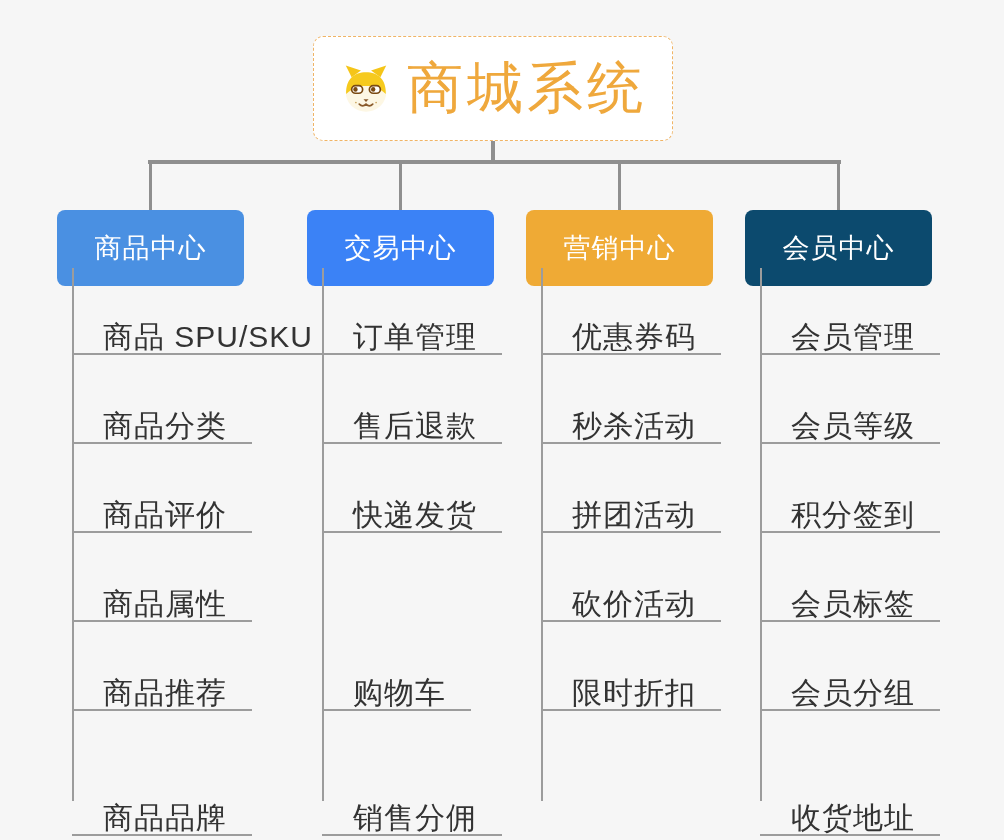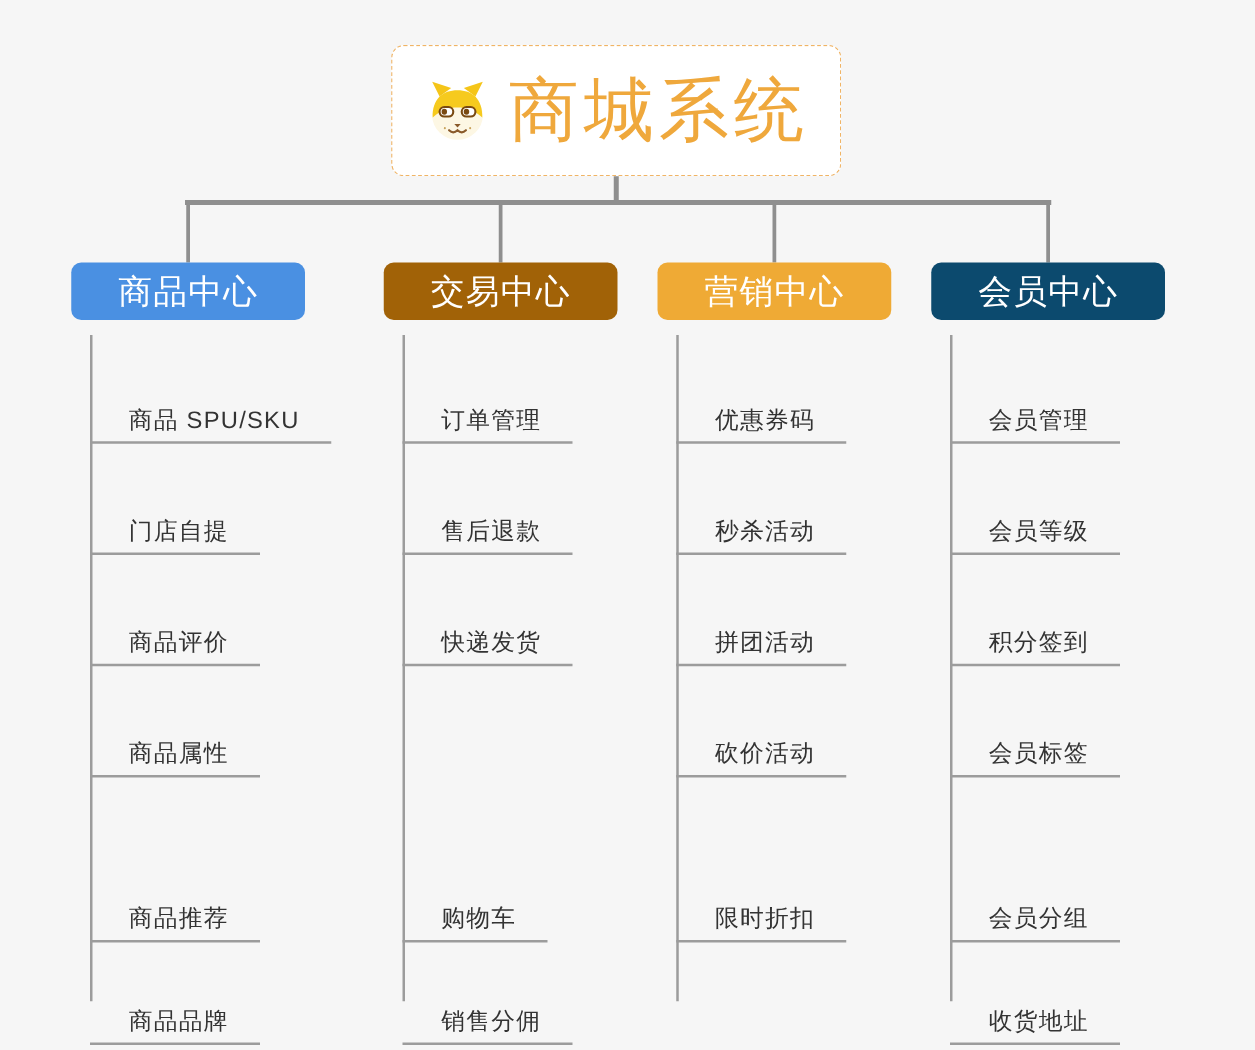--- a/index.html
+++ b/index.html
@@ -30,37 +30,37 @@
   .trunk{left:148px;top:160px;width:693px;height:4px;}
   .drop {top:162px;width:3px;height:48px;}
   .drop.d0{left:149px;} .drop.d1{left:399px;}
   .drop.d2{left:618px;} .drop.d3{left:837px;}
 
   
   .branch{position:absolute;top:0;width:260px;height:840px;}
   .branch.b0{left:57px;} .branch.b1{left:307px;}
   .branch.b2{left:526px;} .branch.b3{left:745px;}
   .hbox{
-    position:absolute;left:0;top:210px;width:187px;height:46px;
+    position:absolute;left:0;top:210px;width:187px;height:76px;
     border-radius:8px;color:#ffffff;font-size:27px;letter-spacing:1px;
     display:flex;align-items:center;justify-content:center;
     box-sizing:border-box;white-space:nowrap;
   }
   .vline{
     position:absolute;left:15px;top:268px;width:2px;height:533px;
     background:#9c9c9c;
   }
   .sub{
     position:absolute;left:15px;
-    font-size:19px;letter-spacing:1px;color:#333333;line-height:24px;
+    font-size:30px;letter-spacing:1px;color:#333333;line-height:24px;
     padding:0 25px 4px 31px;border-bottom:2px solid #9c9c9c;
     white-space:nowrap;display:inline-block;
   }
   .sub.s0{top:325px;} .sub.s1{top:414px;} .sub.s2{top:503px;}
-  .sub.s3{top:592px;} .sub.s4{top:681px;margin-top:43px;} .sub.s5{top:770px;margin-top:36px;}
+  .sub.s3{top:592px;} .sub.s4{top:681px;} .sub.s5{top:770px;margin-top:36px;}
 </style>
 </head>
 <body>
 
 <div id="canvas">
 
   <div class="root">
     <svg class="dog" viewBox="0 0 64 64" aria-hidden="true">
 
       <path d="M15 18 L8 4 L26 10 Z" fill="#f5c518"></path>
@@ -91,29 +91,29 @@
   <div class="line drop d1"></div>
   <div class="line drop d2"></div>
   <div class="line drop d3"></div>
 
   <div class="branch b0">
     <div class="hbox" style="background-color: rgb(74, 144, 226);">
       <span>商品中心</span>
     </div>
     <div class="vline"></div>
     <div class="sub s0">商品 SPU/SKU</div>
-    <div class="sub s1">门店自提</div>
+    <div class="sub s1">商品分类</div>
     <div class="sub s2">商品评价</div>
     <div class="sub s3">商品属性</div>
     <div class="sub s4">商品推荐</div>
     <div class="sub s5">商品品牌</div>
   </div>
 
   <div class="branch b1">
-    <div class="hbox" style="background-color: #a16207;">
+    <div class="hbox" style="background-color: #3b82f6;">
       <span>交易中心</span>
     </div>
     <div class="vline"></div>
     <div class="sub s0">订单管理</div>
     <div class="sub s1">售后退款</div>
     <div class="sub s2">快递发货</div>
     <div class="sub s4">购物车</div>
     <div class="sub s5">销售分佣</div>
   </div>
 

